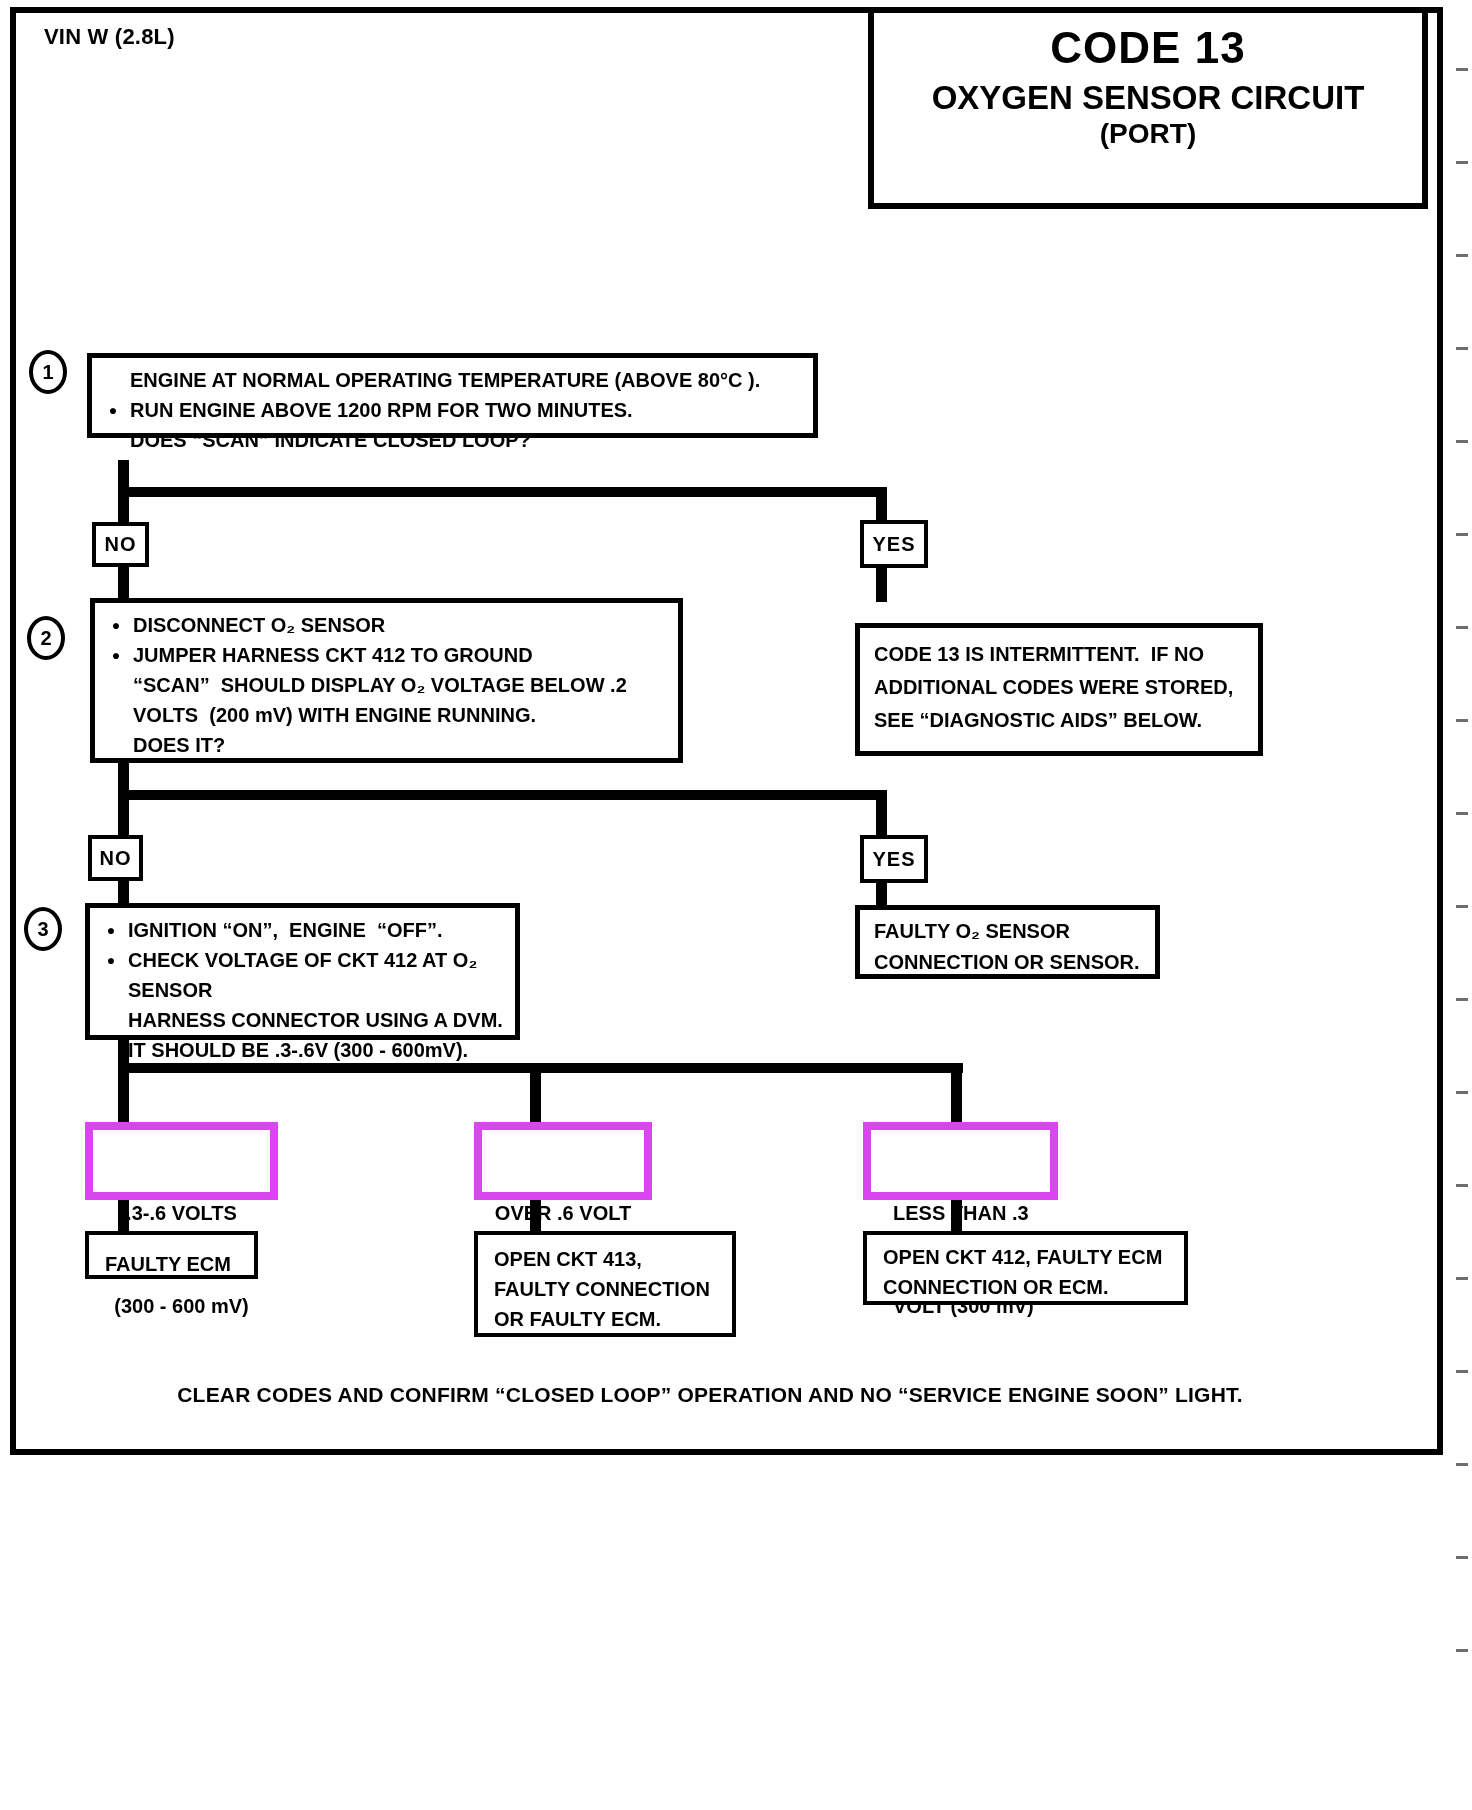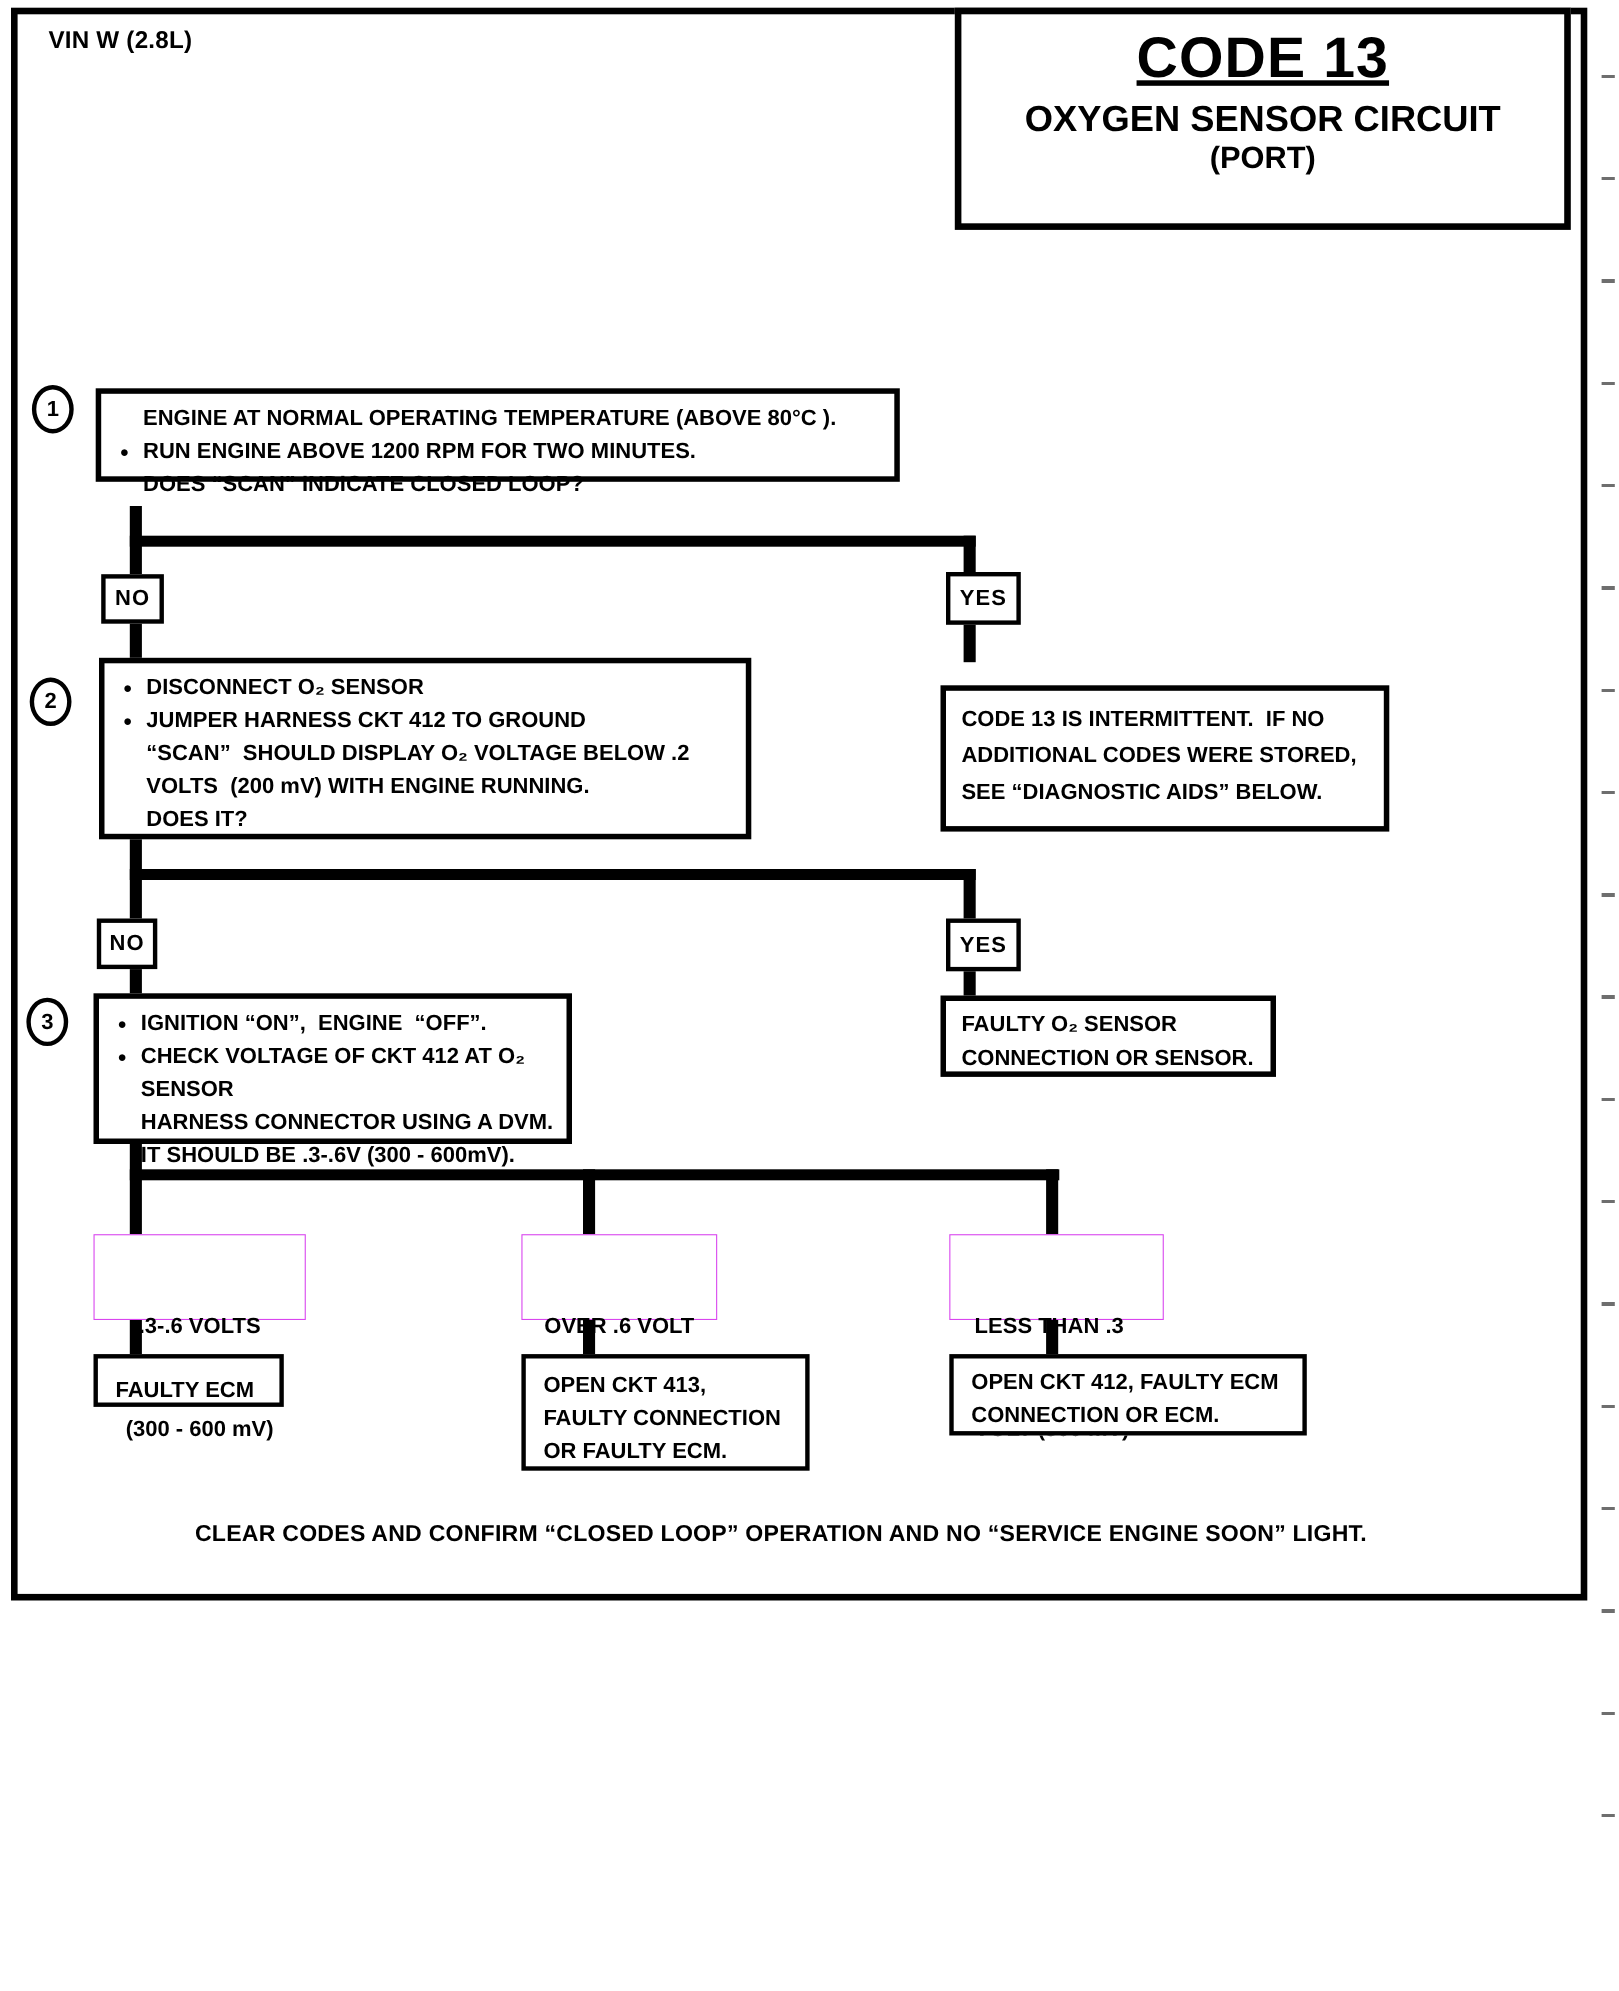--- a/index.html
+++ b/index.html
@@ -2,35 +2,35 @@
 <html><head>
 <meta charset="utf-8">
 <style>
   html,body{margin:0;padding:0;background:#fff;}
   .canvas{position:relative;width:1472px;height:1810px;background:#fff;overflow:hidden;
           font-family:"Liberation Sans","DejaVu Sans",sans-serif;font-weight:700;color:#000;}
   .outer{position:absolute;left:10px;top:7px;width:1433px;height:1448px;border:6px solid #000;box-sizing:border-box;}
   .vin{position:absolute;left:44px;top:24px;font-size:22px;letter-spacing:.2px;}
   .titlebox{position:absolute;left:868px;top:7px;width:560px;height:202px;border:6px solid #000;
             box-sizing:border-box;background:#fff;text-align:center;z-index:3;}
-  .t-code{font-size:52px;margin-top:10px;letter-spacing:1px;text-decoration:underline;}
+  .t-code{font-size:44px;margin-top:10px;letter-spacing:1px;}
   .t-l1{font-size:33px;margin-top:6px;}
   .t-l2{font-size:26px;margin-top:1px;}
   .t-l3{font-size:28px;margin-top:1px;}
   .box{position:absolute;border:5px solid #000;background:#fff;box-sizing:border-box;z-index:2;}
   .b4{border-width:4px;}
   .rows{padding:7px 8px 6px 4px;}
   .row{display:flex;font-size:20px;line-height:30px;}
   .row span{white-space:pre-wrap;}
   .blt{width:34px;flex:none;text-align:center;font-size:14px;line-height:30px;}
   .pad{padding:10px 14px;}
   .ln{font-size:20px;line-height:33px;white-space:pre-wrap;}
   .tag{position:absolute;border:4px solid #000;background:#fff;box-sizing:border-box;z-index:2;
        display:flex;align-items:center;justify-content:center;font-size:20px;letter-spacing:1px;}
-  .cond{position:absolute;border:1px solid #d946ef;background:#fff;box-sizing:border-box;z-index:2;
+  .cond{position:absolute;border:8px solid #d946ef;background:#fff;box-sizing:border-box;z-index:2;
         text-align:center;font-size:20px;line-height:31px;padding-top:6px;white-space:pre-wrap;}
   .conn{position:absolute;background:#000;z-index:1;}
   .badge{position:absolute;width:38px;height:44px;border:4px solid #000;border-radius:50%;background:#fff;
          box-sizing:border-box;display:flex;align-items:center;justify-content:center;font-size:20px;z-index:2;}
   .footer{position:absolute;left:10px;top:1383px;width:1400px;text-align:center;font-size:21px;letter-spacing:.2px;}
   .ticks{position:absolute;left:1456px;top:68px;width:12px;height:1665px;
          background:repeating-linear-gradient(to bottom,#6e6e6e 0 3px,transparent 3px 93px);}
 </style>
 </head>
 <body>

